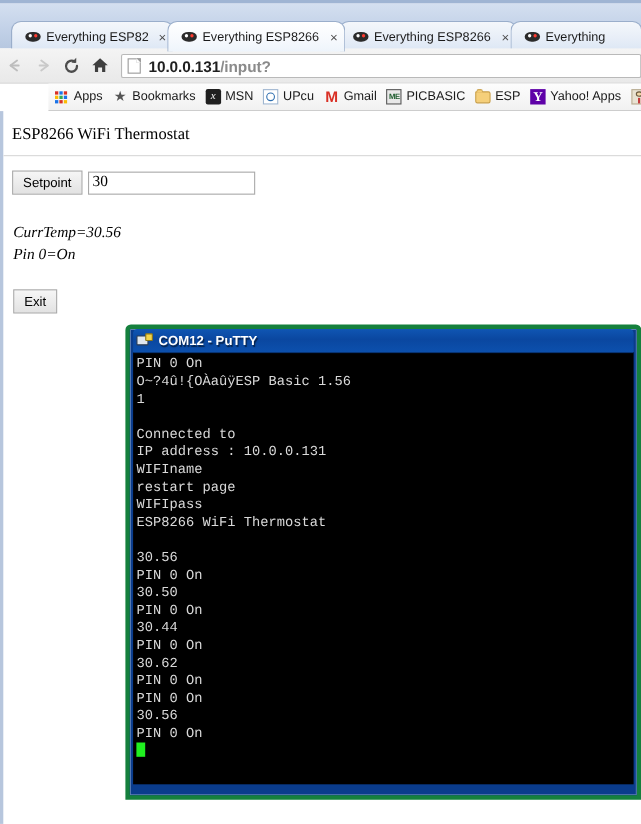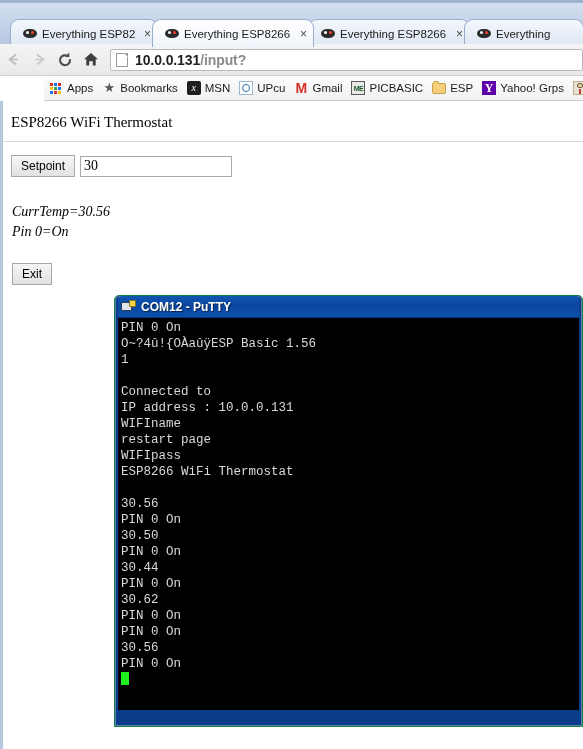--- a/index.html
+++ b/index.html
@@ -357,21 +357,21 @@
   .exit-row { padding: 21px 0 0 9px; }
 
   
   .putty {
     position: absolute;
     left: 114px;
     top: 295px;
     width: 469px;
     height: 432px;
     background: #0a3c8c;
-    border: 1px solid #15803d;
+    border: 4px solid #15803d;
     border-radius: 5px 5px 0 0;
     box-sizing: border-box;
     padding: 0 3px 3px 3px;
     box-shadow: 0 0 0 1px rgba(255,255,255,0.35) inset;
   }
   .putty-title {
     height: 21px;
     display: flex;
     align-items: center;
     padding-left: 3px;
@@ -559,21 +559,21 @@
       <span class="bm-label">PICBASIC</span>
     </div>
 
     <div class="bm">
       <span class="ic ic-folder"></span>
       <span class="bm-label">ESP</span>
     </div>
 
     <div class="bm">
       <span class="ic ic-yahoo">Y</span>
-      <span class="bm-label">Yahoo! Grps</span>
+      <span class="bm-label">Yahoo! Apps</span>
     </div>
 
     <div class="bm">
       <span class="ic ic-dilbert">
           <span class="hd"></span>
           <span class="ti"></span>
         </span>
       <span class="bm-label">Exit</span>
     </div>
 

